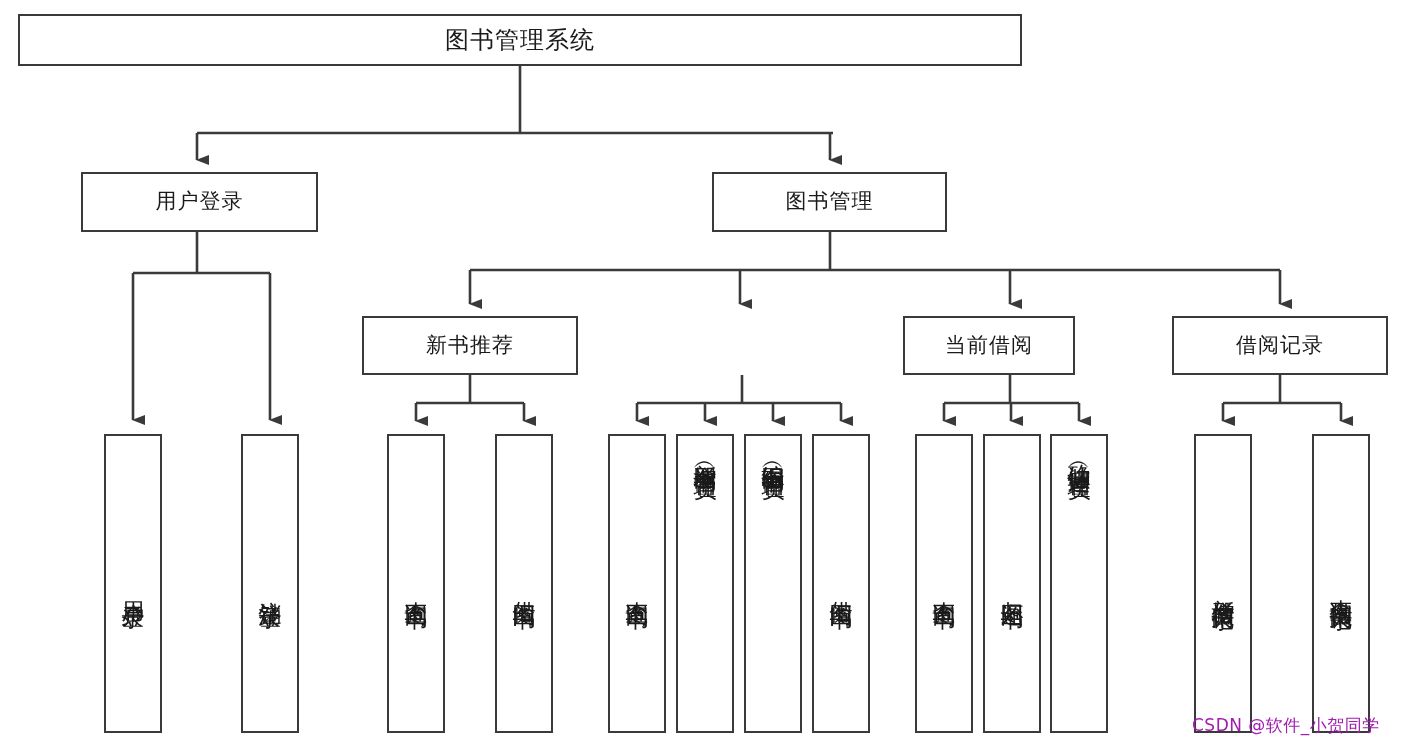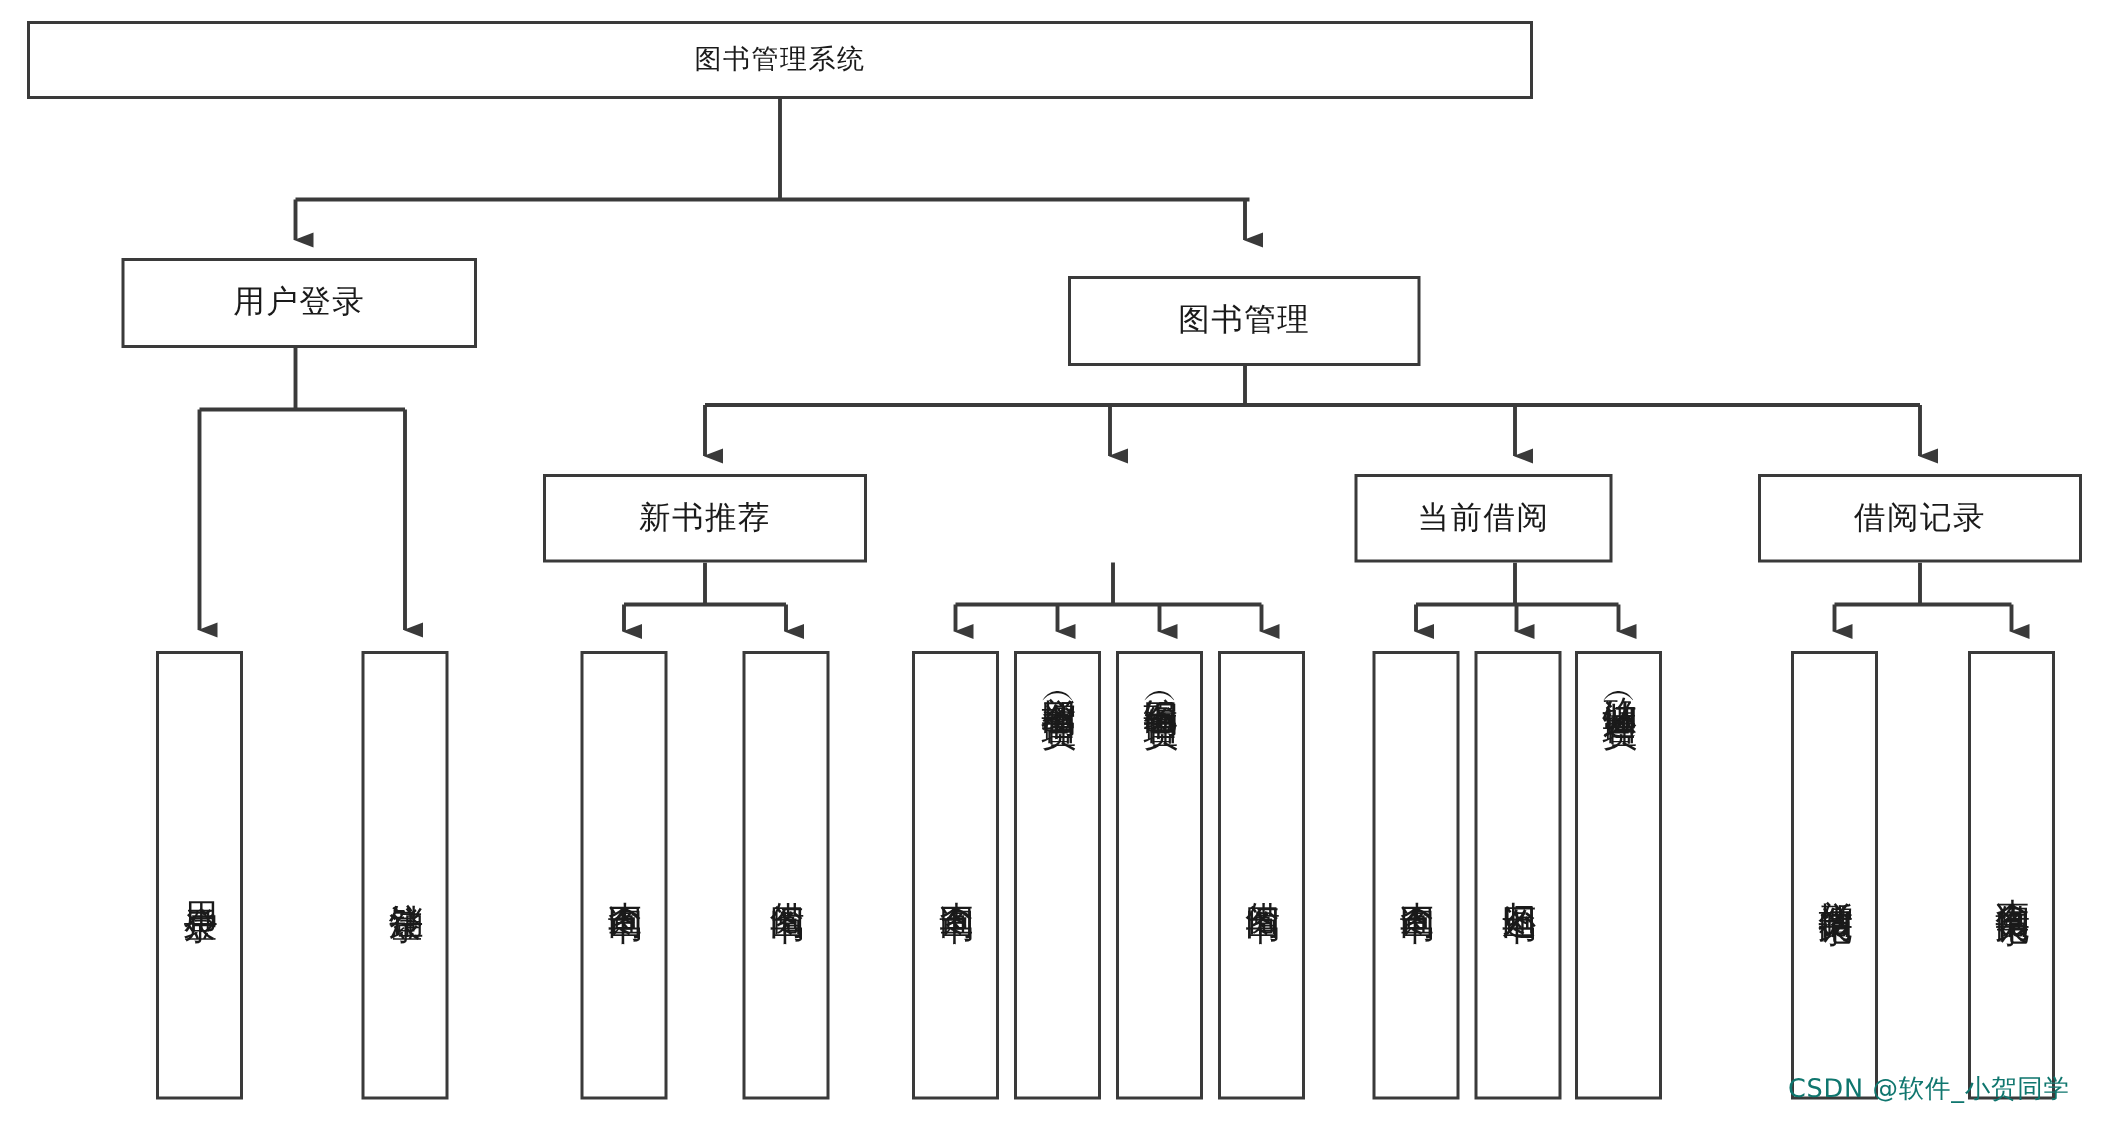--- a/index.html
+++ b/index.html
@@ -30,21 +30,21 @@
     justify-content:center;
     color:#1a1a1a;
     text-align:center;
   }
   .node.h-label{
     font-size:21px;
     letter-spacing:1px;
     line-height:1.2;
   }
   .node.root{
-    font-size:18px;
+    font-size:24px;
   }
   .node.leaf{
     align-items:flex-start;
     padding-top:6px;
   }
   .vtext{
     writing-mode:vertical-rl;
     text-orientation:upright;
     font-size:23px;
     line-height:1.08;
@@ -59,21 +59,21 @@
     justify-content:center;
     align-items:center;
   }
   .leaf-inner.topalign{
     align-items:flex-start;
     padding-top:4px;
   }
   .watermark{
     position:absolute;
     font-size:17px;
-    color:#0f766e;
+    color:#a21caf;
     letter-spacing:0.5px;
     white-space:nowrap;
     left:1192px;
     top:714px;
   }
 </style>
 </head>
 <body>
 
 <div id="canvas">
@@ -129,21 +129,21 @@
   </svg>
 
   <div class="node root h-label" style="left:18px;top:14px;width:1004px;height:52px;">
     <span>图书管理系统</span>
   </div>
 
   <div class="node h-label" style="left:81px;top:172px;width:237px;height:60px;">
     <span>用户登录</span>
   </div>
 
-  <div class="node h-label" style="left:712px;top:172px;width:235px;height:60px;margin-top:12px;">
+  <div class="node h-label" style="left:712px;top:172px;width:235px;height:60px;">
     <span>图书管理</span>
   </div>
 
   <div class="node h-label" style="left:362px;top:316px;width:216px;height:59px;text-align:center;">
     <span>新书推荐</span>
   </div>
 
 
   <div class="node h-label" style="left:903px;top:316px;width:172px;height:59px;">
     <span>当前借阅</span>

